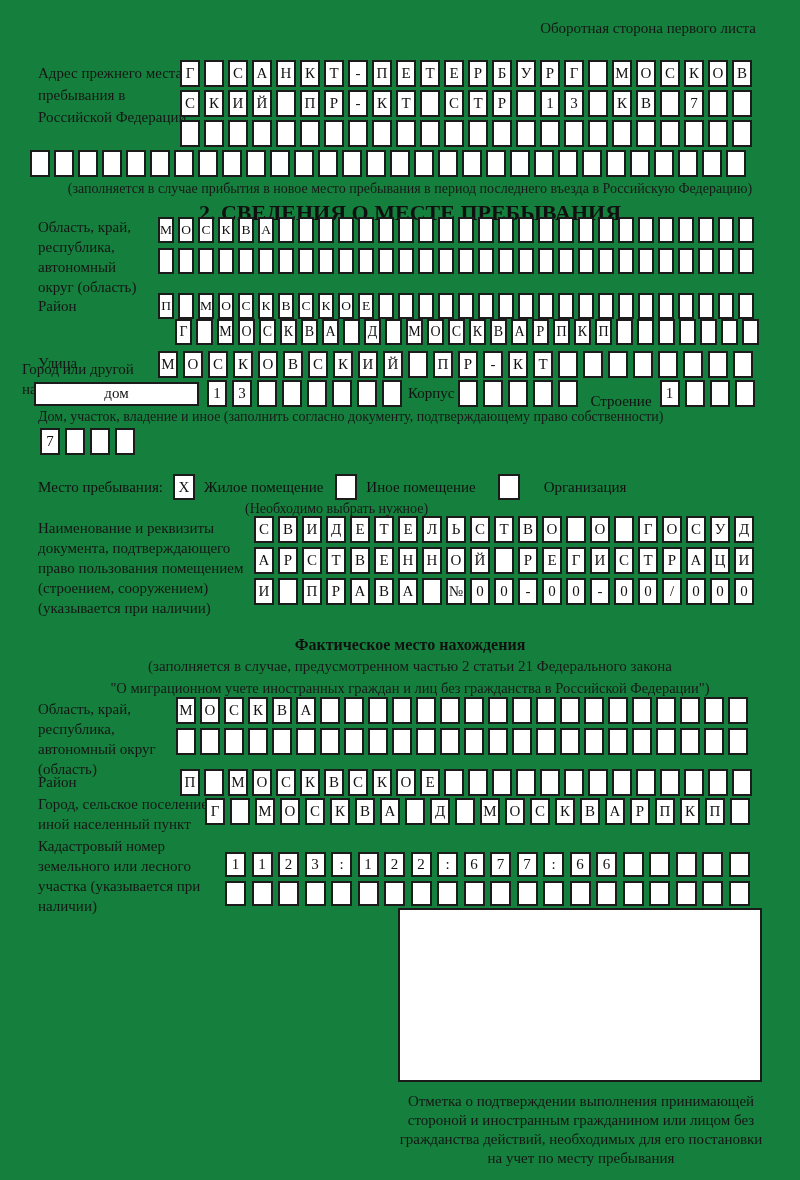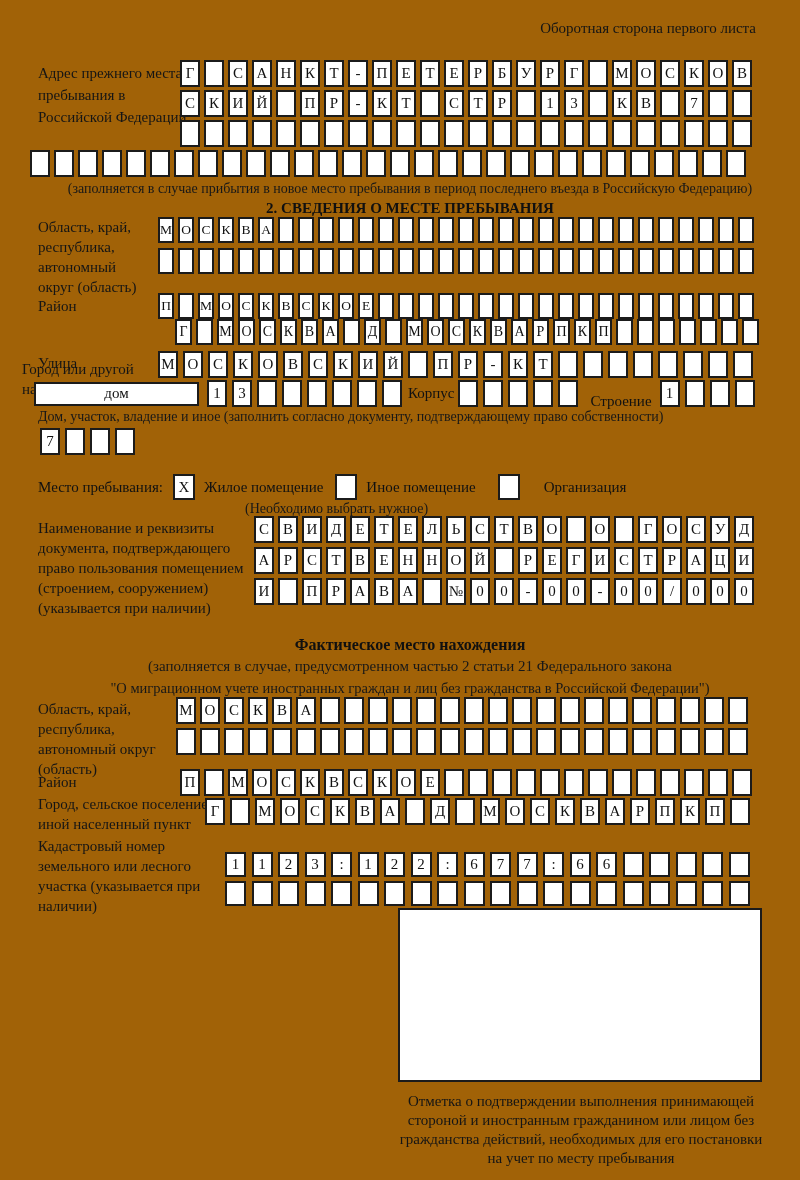--- a/index.html
+++ b/index.html
@@ -1,23 +1,23 @@
 <!DOCTYPE html>
 <html><head>
 <meta charset="utf-8">
 <style>
   html,body{margin:0;padding:0;background:#fff;}
-  .page{position:relative;width:800px;height:1180px;background:#a16207;overflow:hidden;
+  .page{position:relative;width:800px;height:1180px;background:#15803d;overflow:hidden;
         font-family:"Liberation Serif","DejaVu Serif",serif;color:#111;}
   .abs{position:absolute;}
   .lbl{font-size:15px;line-height:20px;color:#151515;}
   .lh22{line-height:22px;}
   .center{left:40px;width:740px;text-align:center;}
   .note{font-size:14px;color:#181818;}
-  .title{font-size:15px;font-weight:bold;color:#101010;}
+  .title{font-size:22px;font-weight:bold;color:#101010;}
   .brow{display:flex;align-items:flex-start;}
   .brow .cell{flex:none;height:27px;border:2px solid #1b1b1b;box-sizing:border-box;
               display:flex;align-items:center;justify-content:center;
               font-size:15px;font-weight:500;background:#fff;}
   .c20{gap:4px;} .c20 .cell{width:20px;}
   .c20g5{gap:5px;} .c20g5 .cell{width:20px;}
   .c16{gap:4px;} .c16 .cell{width:16px;height:26px;font-size:13.5px;}
   .c17{gap:4px;} .c17 .cell{width:17px;height:26px;font-size:14px;}
   .c21{gap:5.5px;} .c21 .cell{width:21px;height:25px;}
   .wrect{border:2px solid #1b1b1b;box-sizing:border-box;height:24px;display:flex;

